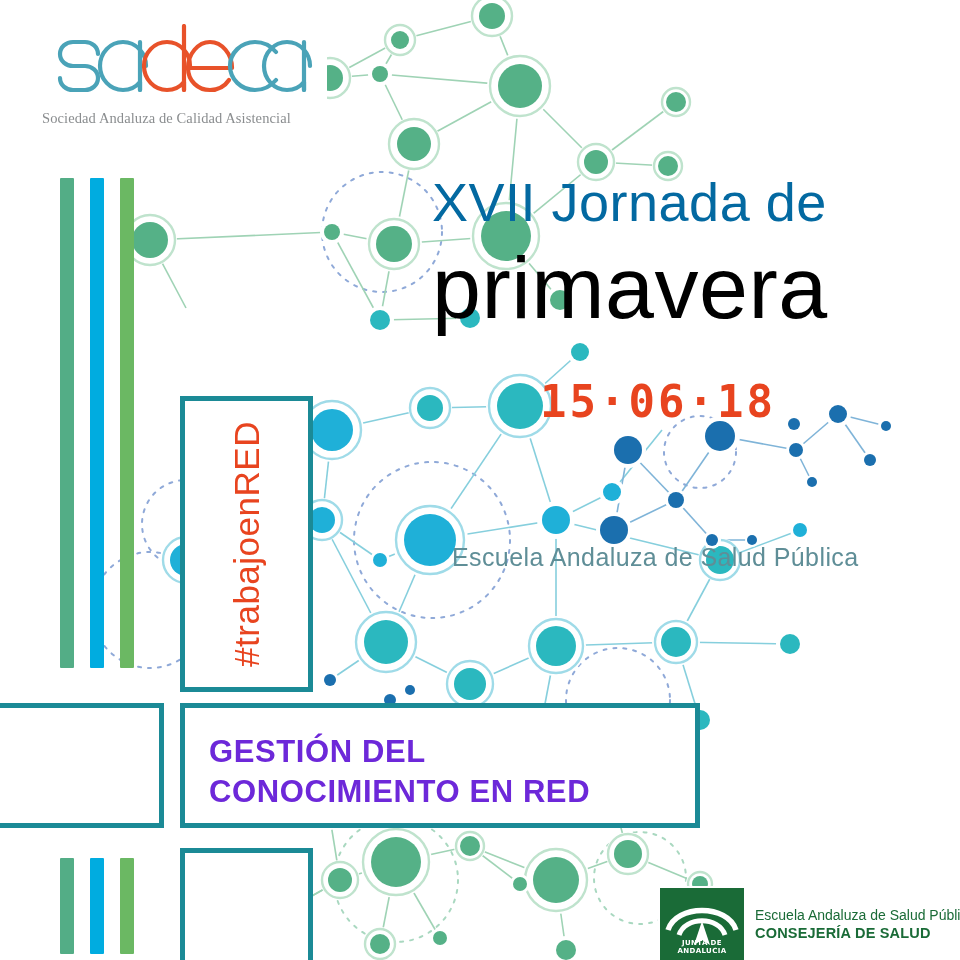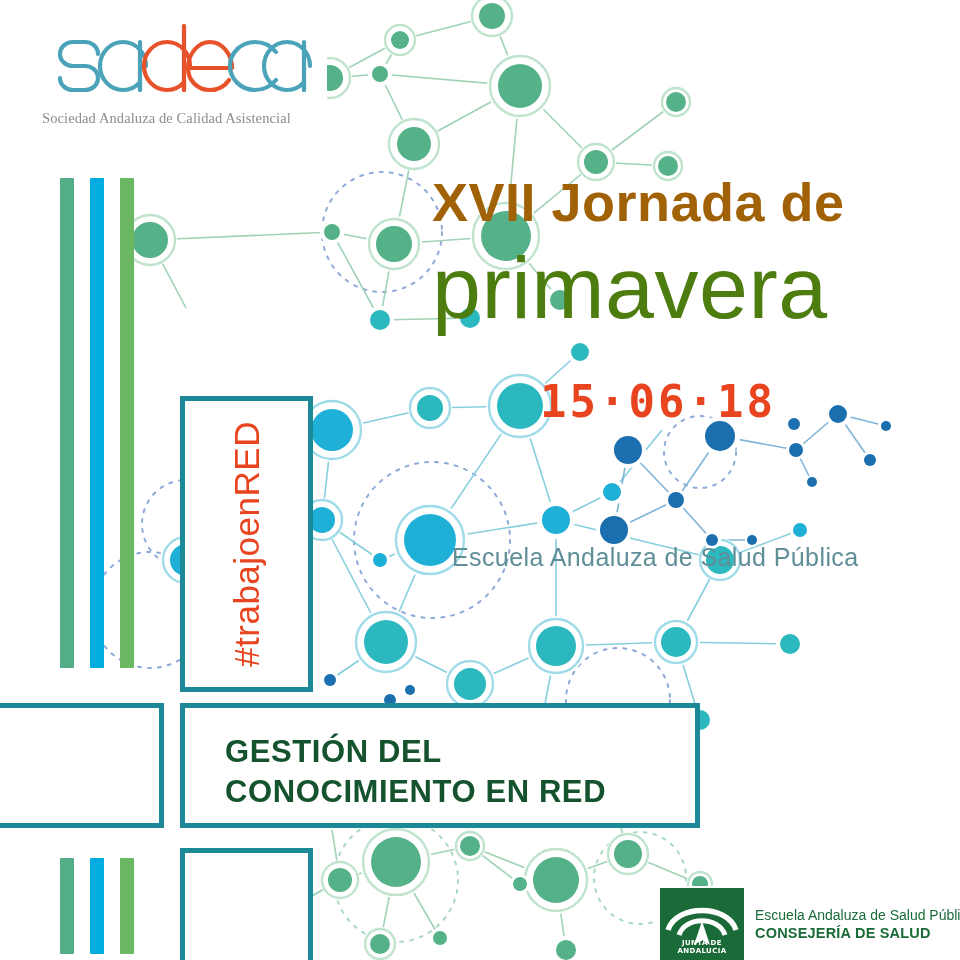--- a/index.html
+++ b/index.html
@@ -18,24 +18,24 @@
   
   #sadeca{position:absolute;left:42px;top:18px;width:285px;height:140px;
           background:#ffffff;}
   #sadeca-mark{position:absolute;left:12px;top:6px;width:262px;height:82px;}
   #sadeca-tag{position:absolute;left:0;top:92px;width:285px;text-align:left;
               font-family:"Liberation Serif",serif;font-size:14.5px;color:#8a8d8f;
               letter-spacing:.1px;white-space:nowrap;}
 
   
   #title-line1{position:absolute;left:432px;top:172px;width:470px;
-               font-size:54px;line-height:60px;color:#a16207;
-               letter-spacing:.5px;font-weight:700;white-space:nowrap;}
+               font-size:54px;line-height:60px;color:#0369a1;
+               letter-spacing:.5px;font-weight:400;white-space:nowrap;}
   #title-line2{position:absolute;left:432px;top:240px;width:470px;
-               font-size:88px;line-height:96px;color:#4d7c0f;
+               font-size:88px;line-height:96px;color:#000000;
                letter-spacing:.5px;font-weight:400;white-space:nowrap;}
 
   
   #date{position:absolute;left:540px;top:378px;
         font-family:"DejaVu Sans Mono","Liberation Mono",monospace;
         font-size:44px;line-height:48px;color:#e8441f;font-weight:700;
         letter-spacing:3px;white-space:nowrap;text-align:center;}
 
   
   #venue{position:absolute;left:452px;top:542px;
@@ -47,22 +47,22 @@
                background:#ffffff;border:5px solid #1b8a96;box-sizing:border-box;}
   #hashtag-text{position:absolute;left:50%;top:50%;
                 transform:translate(-50%,-50%) rotate(-90deg);
                 transform-origin:center center;
                 font-size:35px;line-height:38px;color:#e8441f;
                 letter-spacing:.5px;white-space:nowrap;}
 
   
   #theme-box{position:absolute;left:180px;top:703px;width:520px;height:125px;
              background:#ffffff;border:5px solid #1b8a96;box-sizing:border-box;}
-  #theme-text{position:absolute;left:40px;top:24px;
-              font-size:31px;line-height:40px;color:#14532d;
+  #theme-text{position:absolute;left:24px;top:24px;
+              font-size:31px;line-height:40px;color:#6d28d9;
               font-weight:700;letter-spacing:.6px;white-space:nowrap;}
 
   
   #blank-left{position:absolute;left:-18px;top:703px;width:182px;height:125px;
               background:#ffffff;border:5px solid #1b8a96;box-sizing:border-box;}
   #blank-bottom{position:absolute;left:180px;top:848px;width:133px;height:130px;
                 background:#ffffff;border:5px solid #1b8a96;box-sizing:border-box;}
 
   
   #junta{position:absolute;left:658px;top:886px;display:flex;align-items:flex-start;

